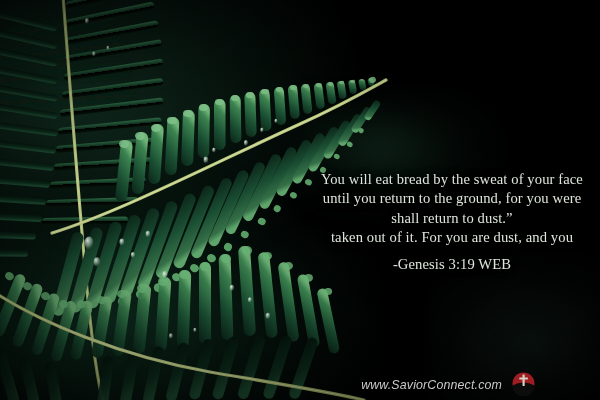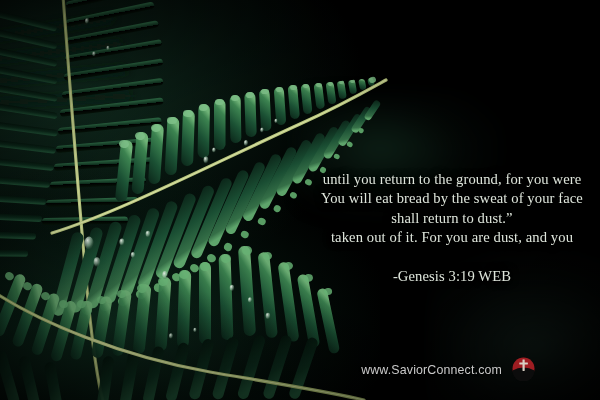--- a/index.html
+++ b/index.html
@@ -71,31 +71,32 @@
     font-family: "Liberation Serif", "DejaVu Serif", serif;
     color: #dfe6dc;
     font-size: 14.6px;
     line-height: 19.4px;
     text-shadow: 0 1px 3px rgba(0,0,0,0.95), 0 0 8px rgba(0,0,0,0.8);
     letter-spacing: 0.1px;
   }
   .verse-line { display: block; white-space: nowrap; }
   .verse-attr {
     display: block;
-    margin-top: 19px;
+    margin-top: 7px;
     white-space: nowrap;
   }
 
   
   .footer {
     position: absolute;
     left: 0;
-    bottom: 19px;
+    bottom: 4px;
     width: 544px;
     height: 28px;
+    font-style: italic;
   }
   .site-url {
     position: absolute;
     right: 42px;
     bottom: 4px;
     font-family: "Liberation Sans", sans-serif;
     font-size: 12.4px;
     color: #c9c9c9;
     letter-spacing: 0.15px;
     text-shadow: 0 1px 2px rgba(0,0,0,0.9);
@@ -388,22 +389,22 @@
         <ellipse cx="171" cy="336" rx="2.0" ry="2.8" fill="url(#dropGrad)"></ellipse>
         <ellipse cx="195" cy="330" rx="1.7" ry="2.3" fill="url(#dropGrad)"></ellipse>
         <ellipse cx="78" cy="414" rx="3.0" ry="4.2" fill="#0a0f0a" opacity="0.9"></ellipse>
       </g>
     </svg>
 
     <div class="vignette"></div>
   </div>
 
   <div class="verse-block">
+    <span class="verse-line">You will eat bread by the sweat of your face</span>
     <span class="verse-line">until you return to the ground, for you were</span>
-    <span class="verse-line">You will eat bread by the sweat of your face</span>
     <span class="verse-line">shall return to dust.”</span>
     <span class="verse-line">taken out of it. For you are dust, and you</span>
     <span class="verse-attr">-Genesis 3:19 WEB</span>
   </div>
 
   <div class="footer">
     <div class="site-url">www.SaviorConnect.com</div>
     <svg class="logo" viewBox="0 0 25 25">
       <circle cx="12.5" cy="12.5" r="11" fill="#9e1d22"></circle>
       <path d="M1.5,14.6 A11,11 0 0 0 23.5,14.6 A24,24 0 0 0 12.5,11.6 A24,24 0 0 0 1.5,14.6 Z" fill="#0c0c0c"></path>

